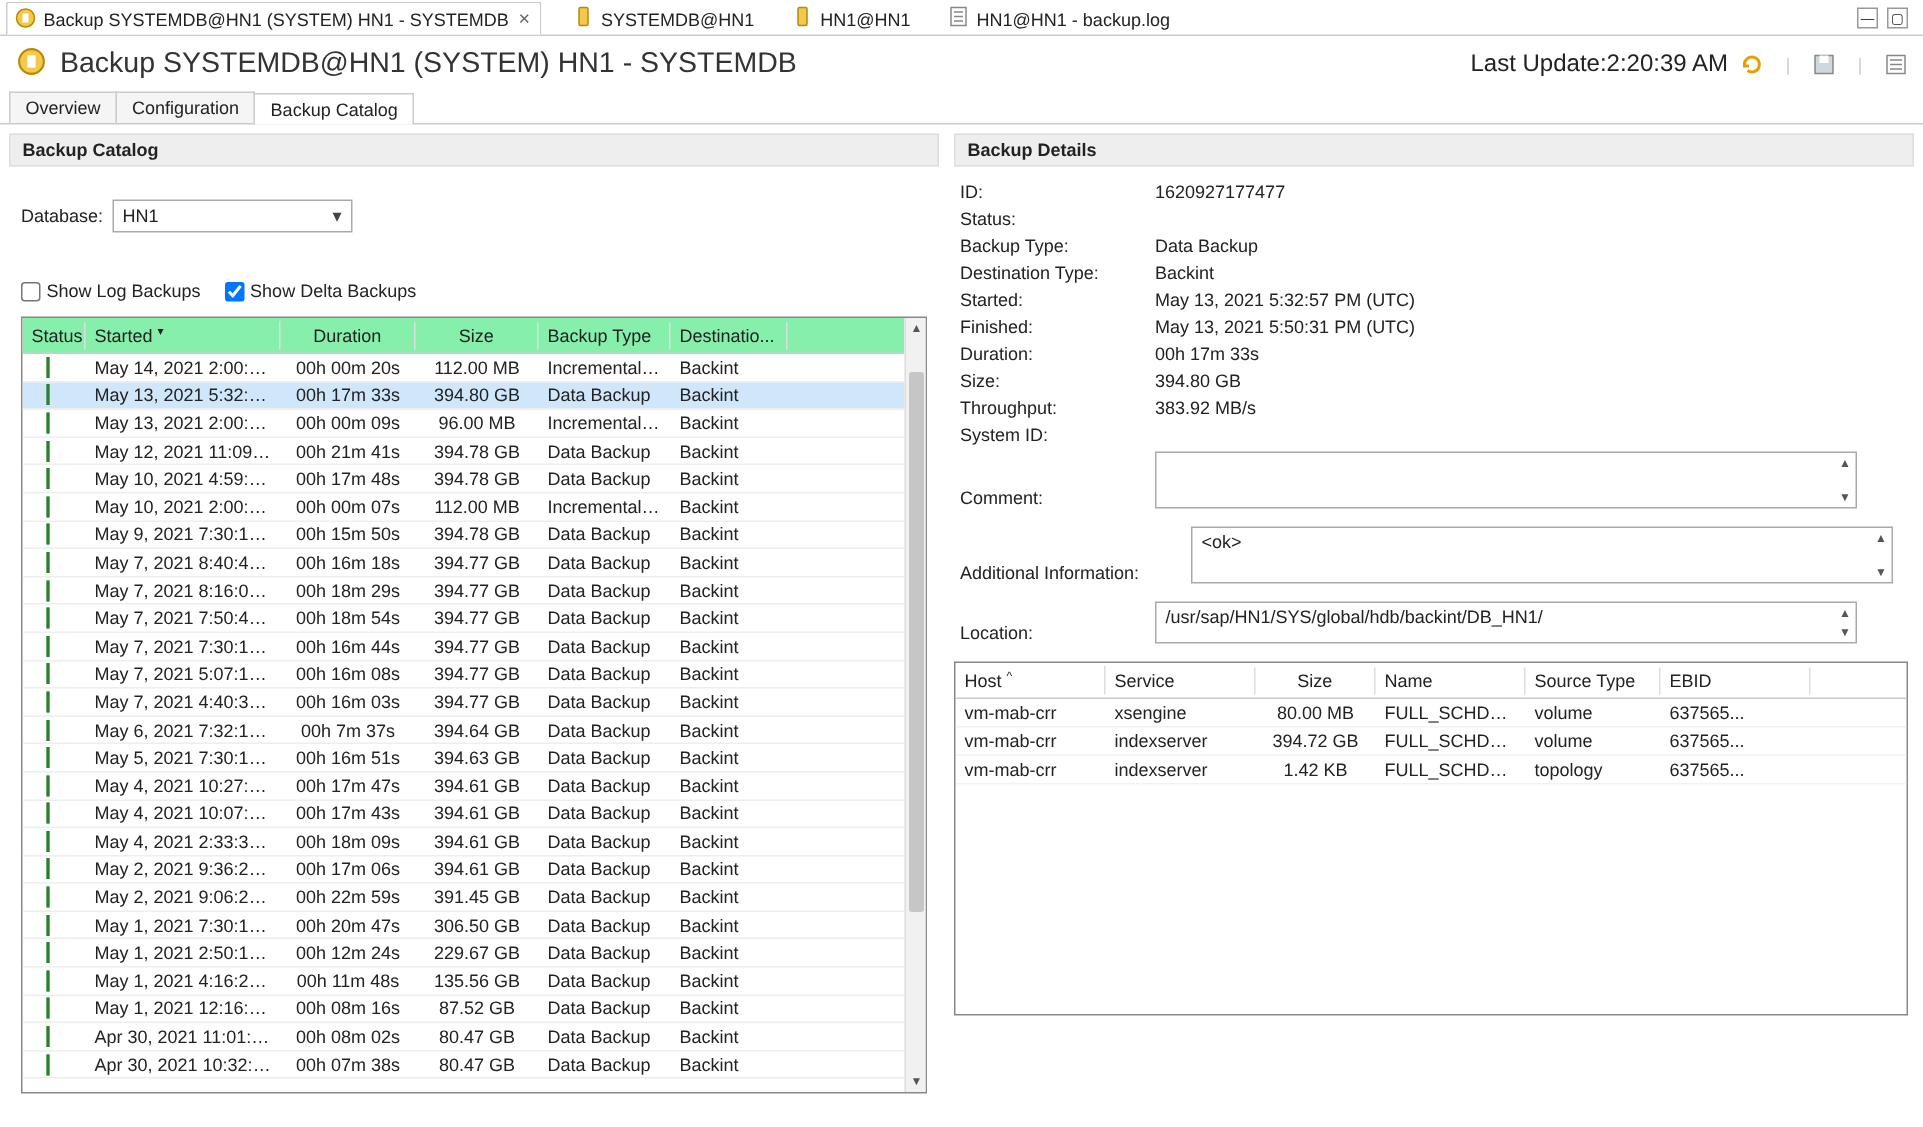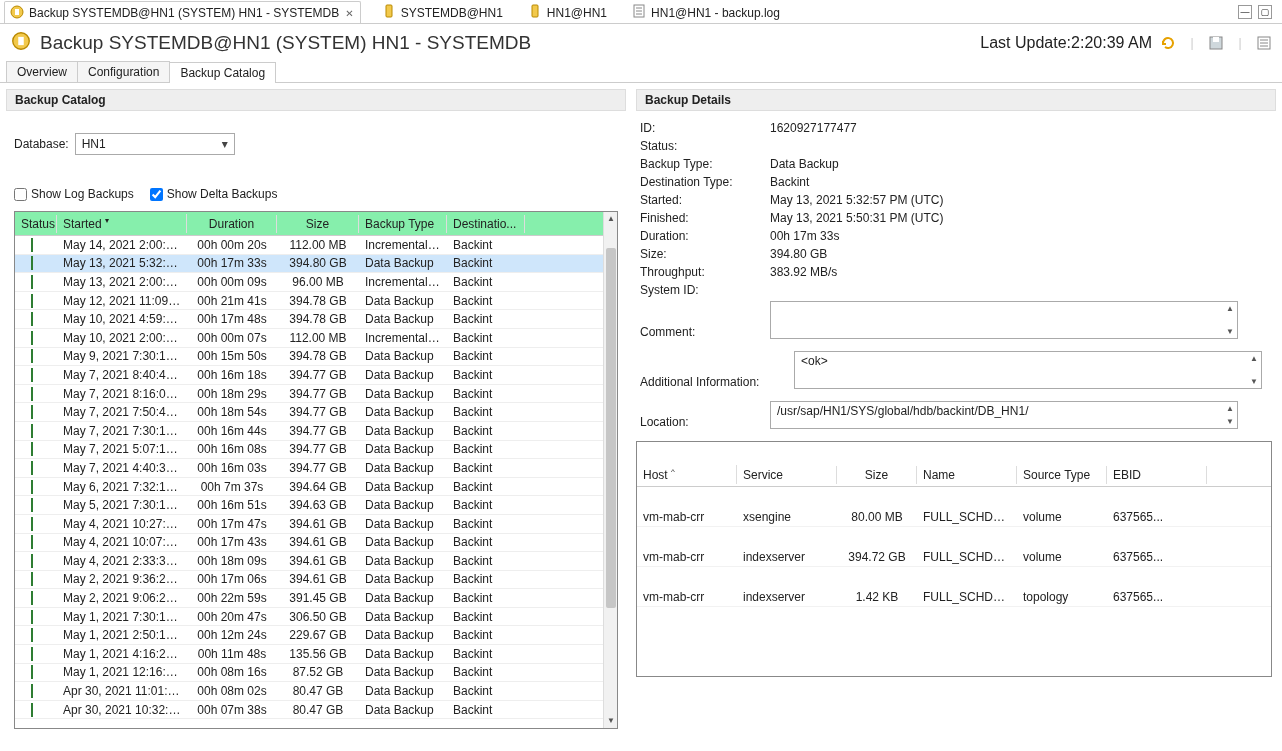--- a/index.html
+++ b/index.html
@@ -236,21 +236,20 @@
   .file-table {
     margin: 10px 4px 0 0;
     border: 1px solid #888;
     height: 236px;
     overflow: hidden;
   }
   .file-head, .file-row {
     display: grid;
     grid-template-columns: 100px 100px 80px 100px 90px 100px;
     align-items: center;
-    margin-top: 21px;
   }
   .file-head {
     height: 24px;
     border-bottom: 1px solid #ccc;
   }
   .file-head > div {
     border-right: 1px solid #ddd;
     padding: 2px 6px;
   }
   .file-row {

